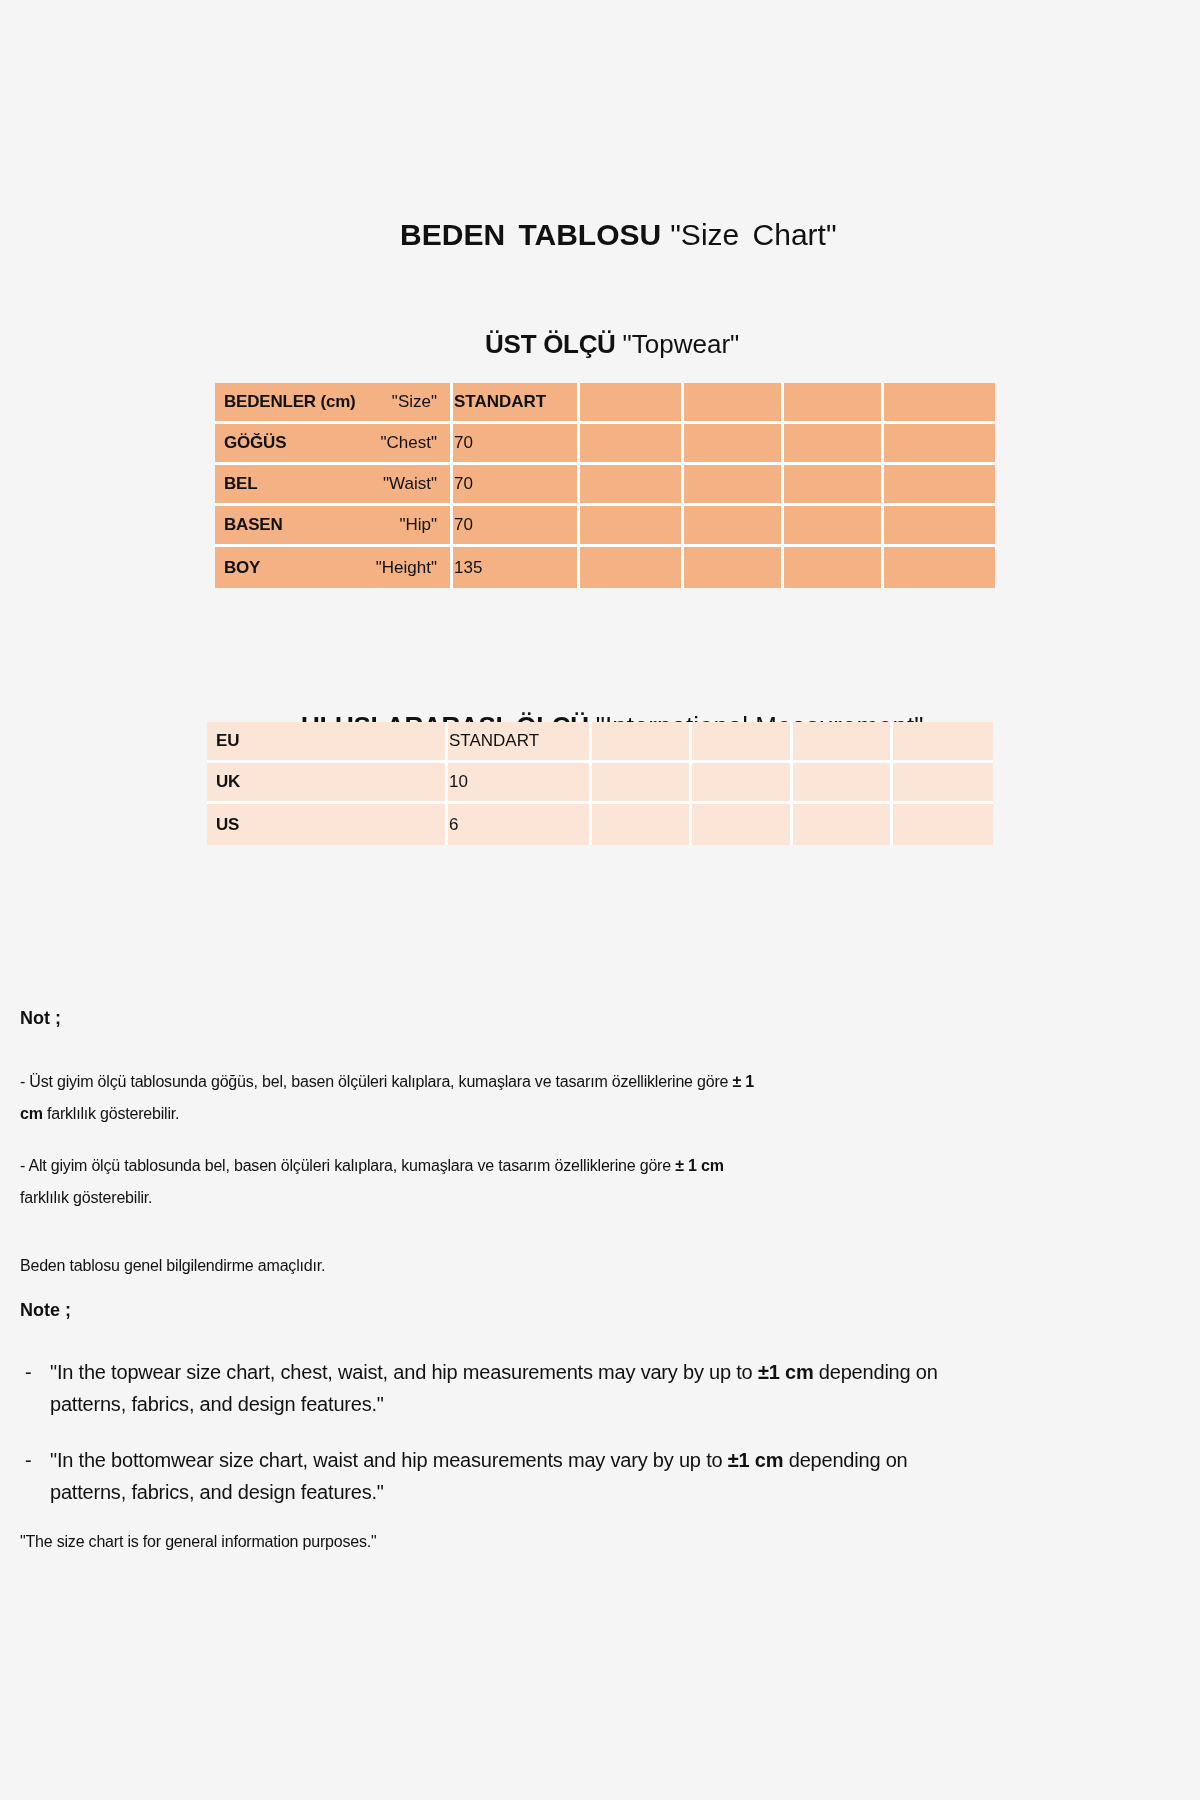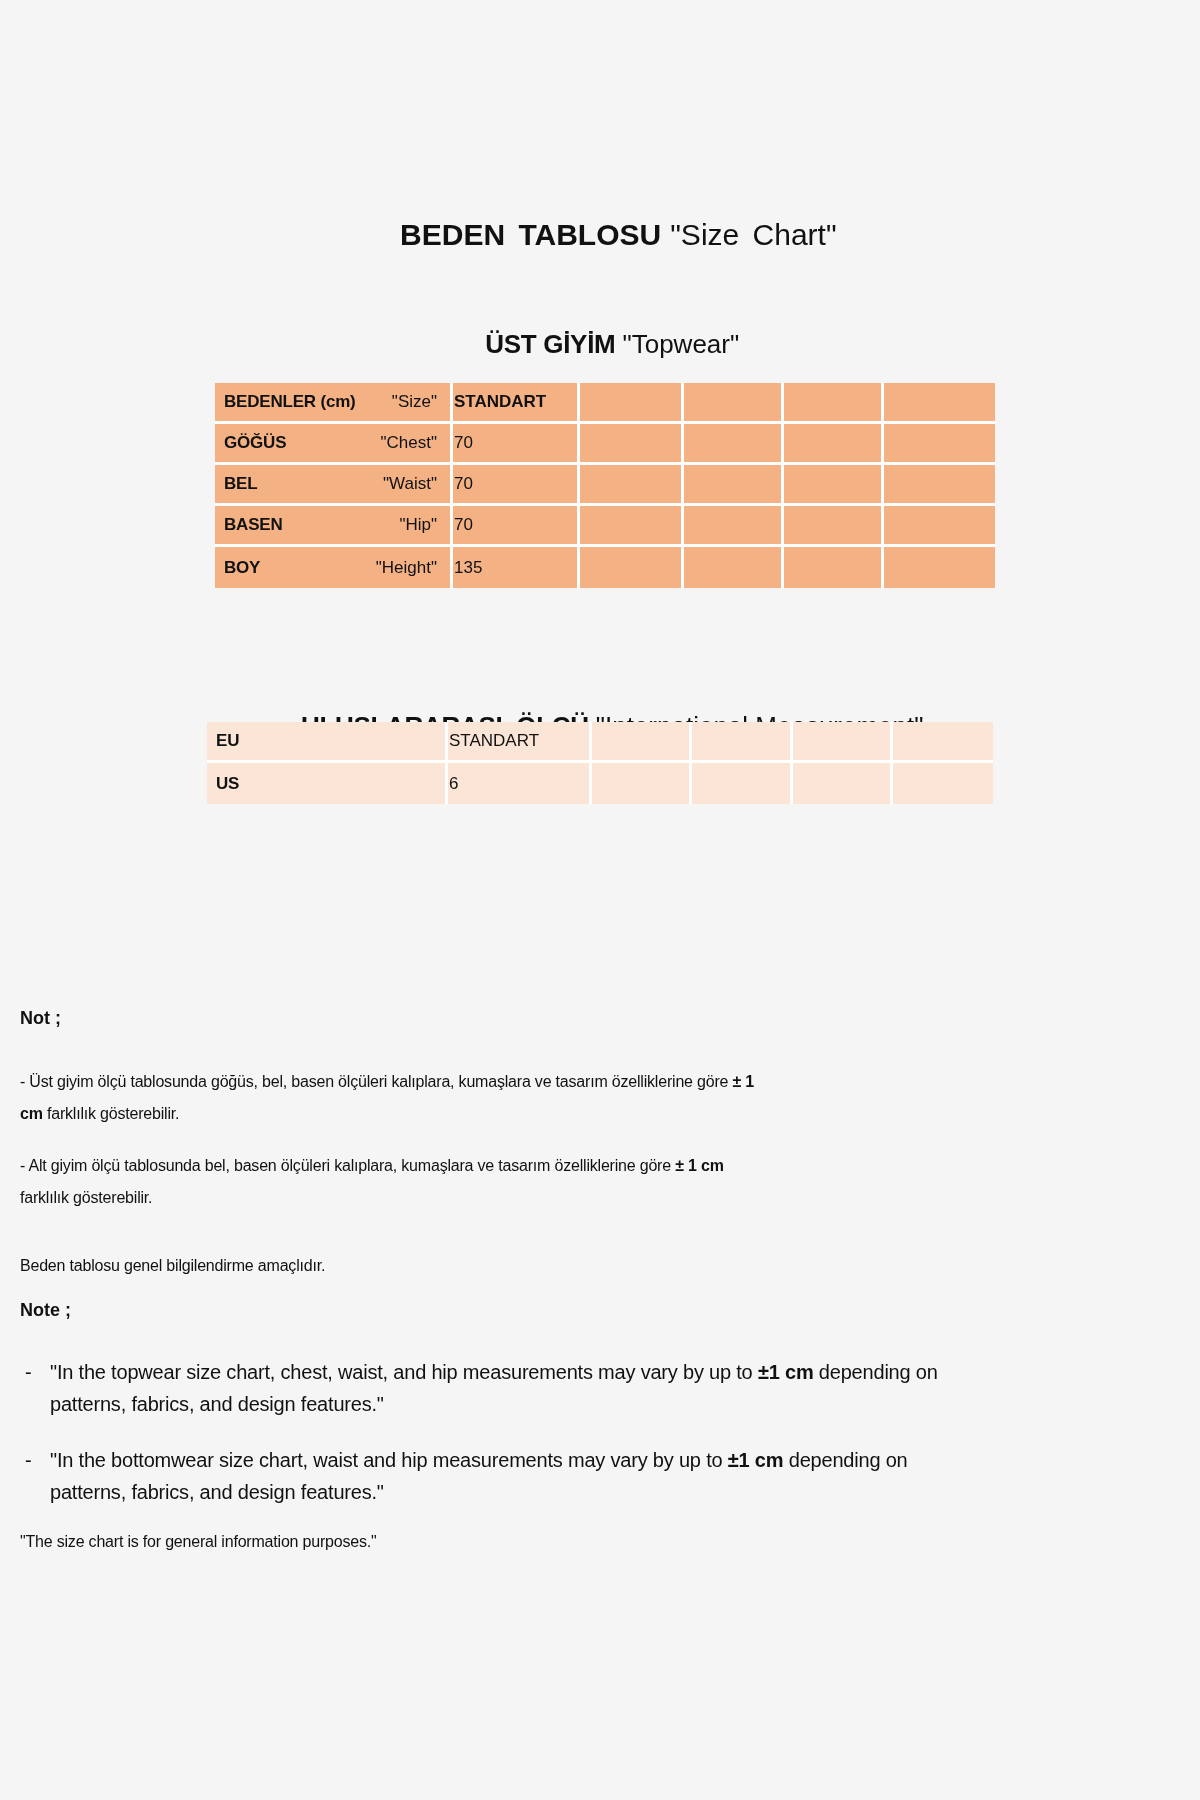--- a/index.html
+++ b/index.html
@@ -68,21 +68,21 @@
   #en-footer{top:1526px;}
 </style>
 </head>
 <body style="background: rgb(245, 245, 246); color: rgb(17, 17, 17);">
 
 <div class="abs doc-title">
   <span class="main">BEDEN TABLOSU</span><span class="quote">"Size Chart"</span>
 </div>
 
 <div class="abs section-heading" id="topwear-heading">
-  <span class="main">ÜST GİYİM</span><span class="quote">"Topwear"</span>
+  <span class="main">ÜST ÖLÇÜ</span><span class="quote">"Topwear"</span>
 </div>
 
 <table class="abs" id="topwear-table" style="--fill: #f4b183;">
   <colgroup>
     <col style="width:238px">
       <col style="width:127px">
       <col style="width:104px">
     <col style="width:100px">
       <col style="width:100px">
       <col style="width:111px">
@@ -178,20 +178,32 @@
     </td>
     <td class="val">STANDART</td>
     <td class="empty"></td>
     <td class="empty"></td>
     <td class="empty"></td>
     <td class="empty"></td>
   </tr>
   <tr>
     <td>
       <div class="lblwrap">
+            <span class="l">UK</span>
+          </div>
+    </td>
+    <td class="val">10</td>
+    <td class="empty"></td>
+    <td class="empty"></td>
+    <td class="empty"></td>
+    <td class="empty"></td>
+  </tr>
+  <tr>
+    <td>
+      <div class="lblwrap">
             <span class="l">US</span>
           </div>
     </td>
     <td class="val">6</td>
     <td class="empty"></td>
     <td class="empty"></td>
     <td class="empty"></td>
     <td class="empty"></td>
   </tr>
 </tbody>

